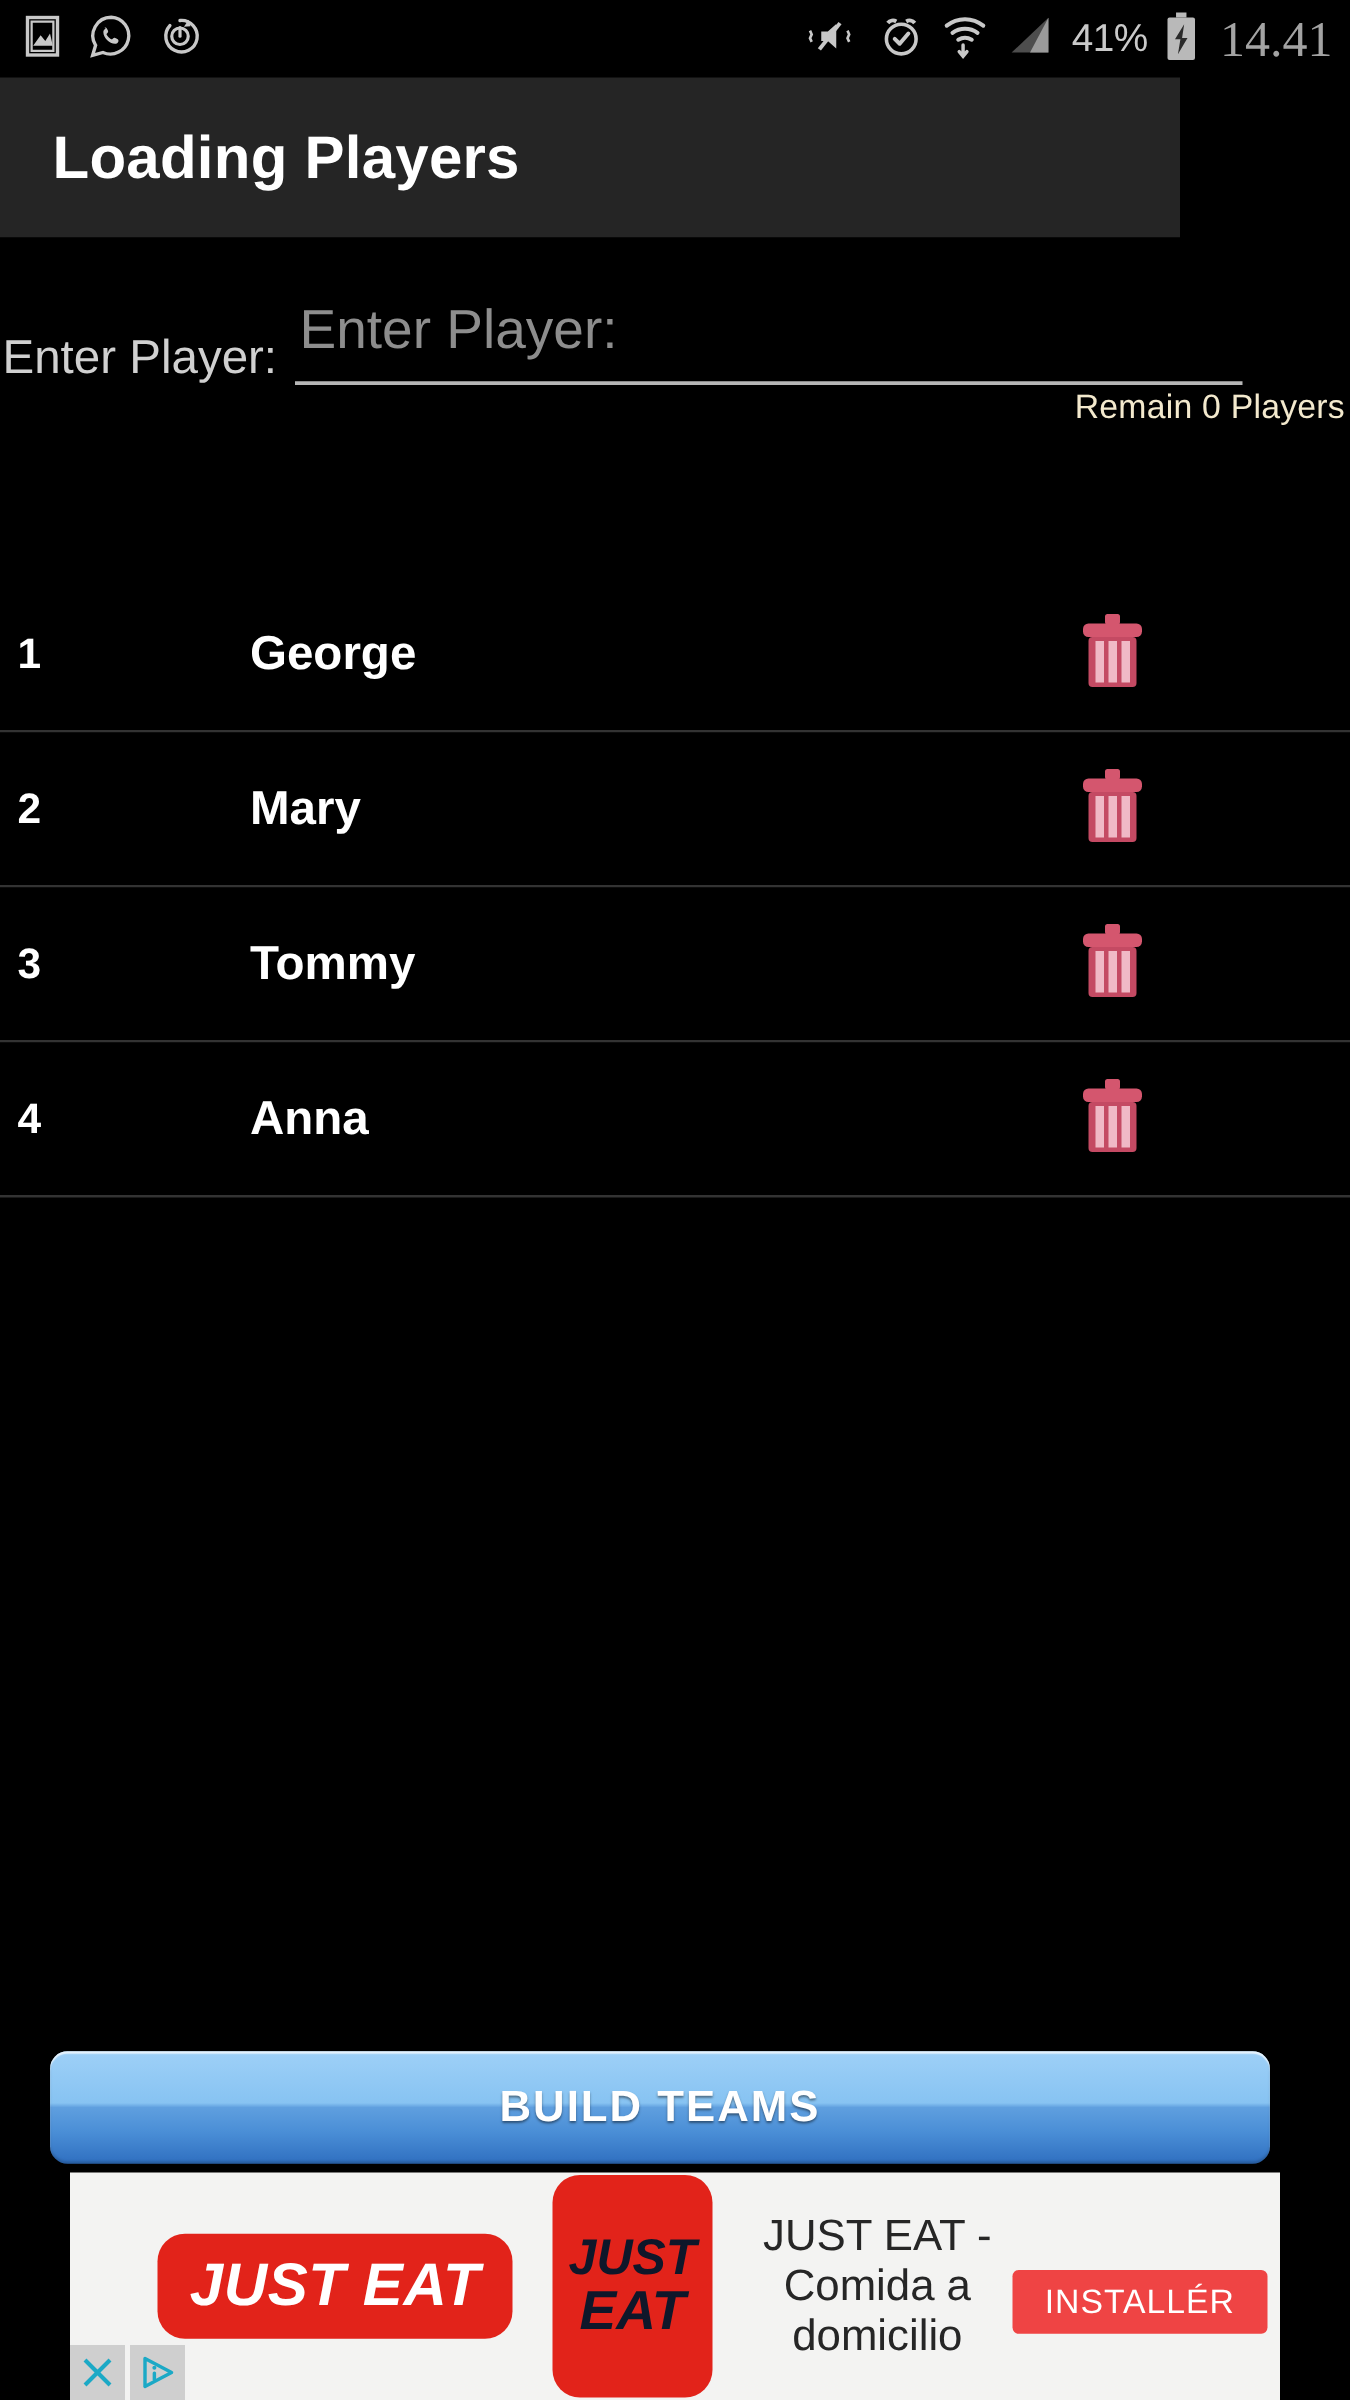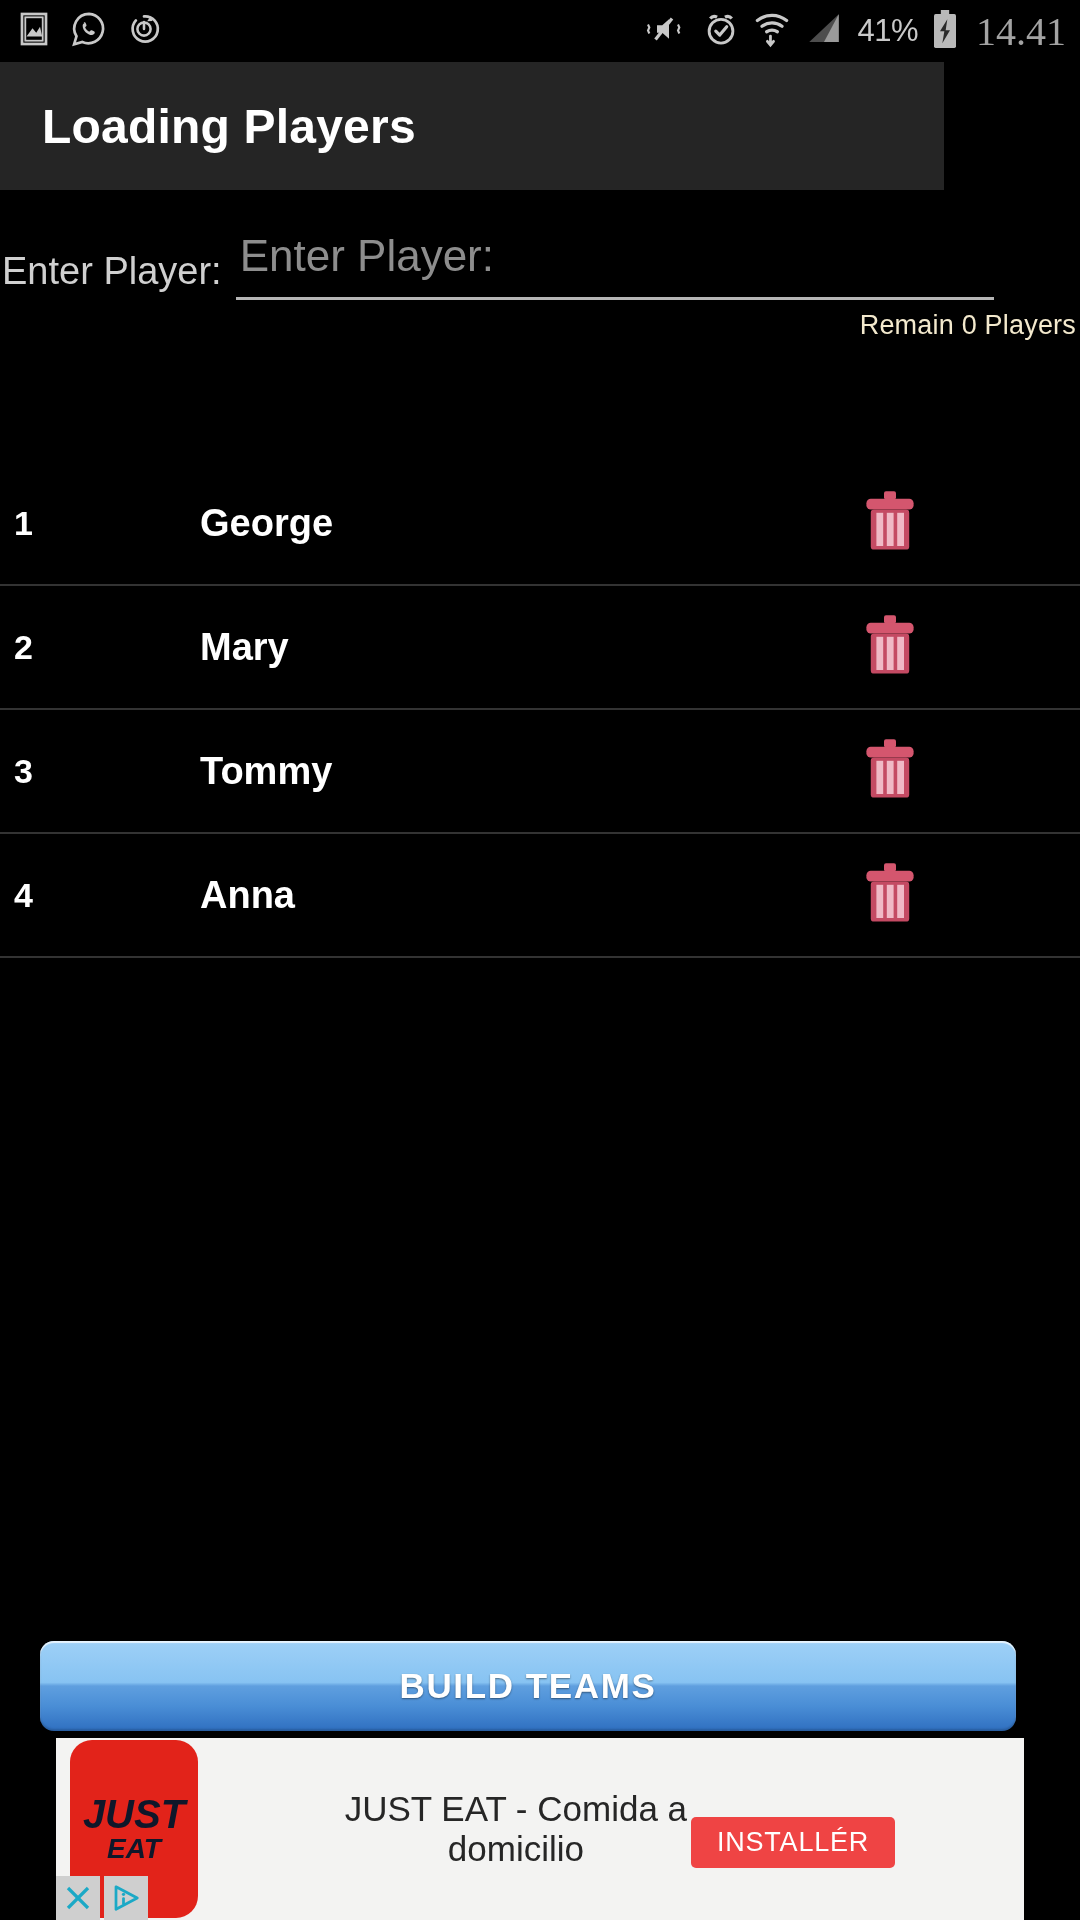--- a/index.html
+++ b/index.html
@@ -70,21 +70,21 @@
     background: #000;
   }
 
   
   .input-row {
     position: absolute;
     left: 0; top: 28px;
     width: 1000px;
     height: 90px;
     display: flex;
-    align-items: center;
+    align-items: flex-end;
   }
   .input-label {
     font-size: 38px;
     color: #d0d0d0;
     padding-left: 2px;
     padding-top: 16px;
     white-space: nowrap;
   }
   .input-wrap {
     flex: 1;
@@ -254,21 +254,21 @@
     display: flex;
     flex-direction: column;
     align-items: center;
     justify-content: center;
     color: #0f172a;
     font-weight: bold;
     font-style: italic;
     line-height: 1.02;
   }
   .je-sq-1 { font-size: 40px; }
-  .je-sq-2 { font-size: 28px; }
+  .je-sq-2 { font-size: 44px; }
   .ad-text-col {
     flex: 1;
     margin-left: 24px;
     margin-right: 10px;
     display: flex;
     flex-direction: row;
     align-items: center;
     justify-content: center;
   }
   .ad-headline {
@@ -464,20 +464,23 @@
       </div>
     </div>
 
   </div>
 </div>
 
 <button class="glossy-btn build-btn">BUILD TEAMS</button>
 
 <div class="ad-banner">
   <div class="ad-inner">
+    <div class="ad-logo-wide">
+      <div class="je-wide">JUST EAT</div>
+    </div>
     <div class="ad-logo-square">
       <div class="je-sq-1">JUST</div>
       <div class="je-sq-2">EAT</div>
     </div>
     <div class="ad-text-col">
       <div class="ad-headline">JUST EAT - Comida a domicilio</div>
       <div class="ad-cta">INSTALLÉR</div>
     </div>
   </div>
   <div class="ad-corner">

